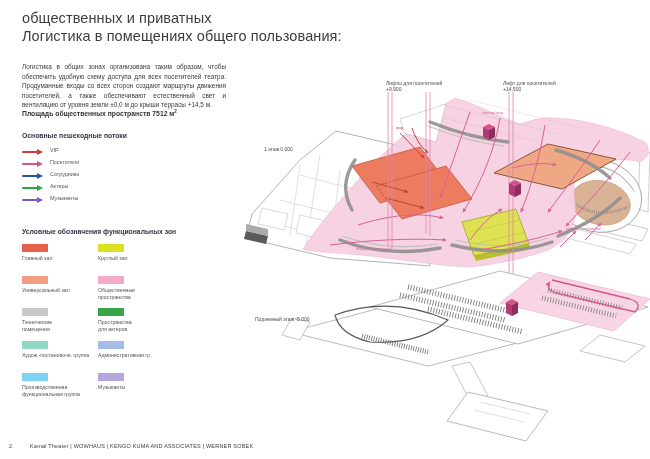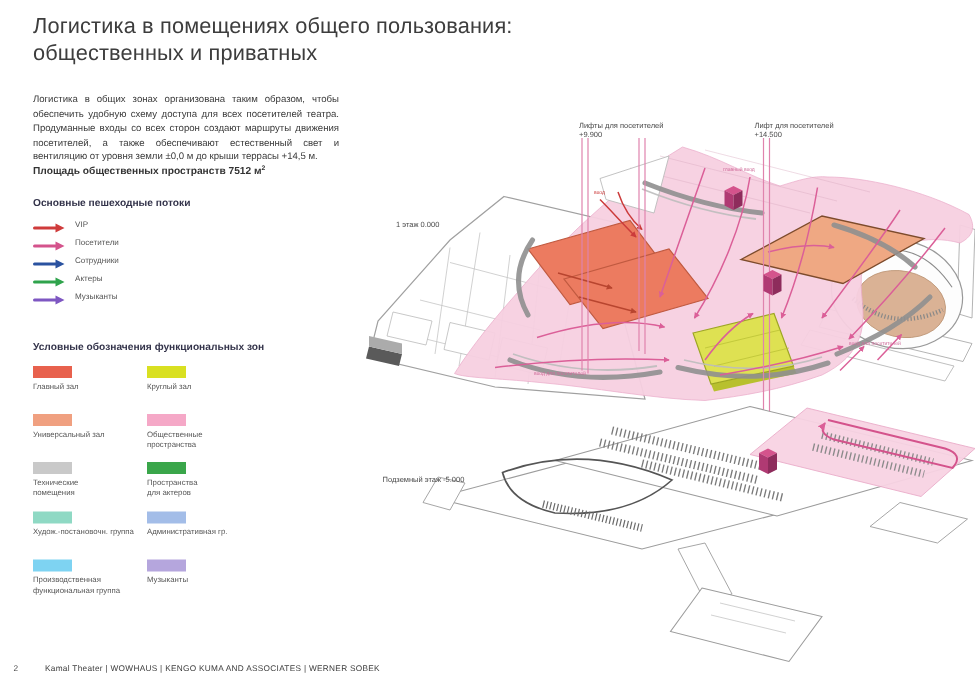--- a/index.html
+++ b/index.html
@@ -219,22 +219,22 @@
 
     <polygon points="452,366 470,362 488,396 470,401" fill="#ffffff" stroke="#9c9c9c" stroke-width="0.6"></polygon>
     <polygon points="468,392 548,411 526,441 447,421" fill="#ffffff" stroke="#9c9c9c" stroke-width="0.7"></polygon>
     <path d="M480,402 L530,414 M474,410 L524,422" stroke="#c2c2c2" stroke-width="0.5" fill="none"></path>
 
     <text class="diagram-label" x="255" y="321">Подземный этаж -5.000</text>
   </g>
 </svg>
 
 <div class="abs page-title">
+  <div>общественных и приватных</div>
   <div>Логистика в помещениях общего пользования:</div>
-  <div>общественных и приватных</div>
 </div>
 
 <div class="abs body-text">Логистика в общих зонах организована таким образом, чтобы обеспечить удобную схему доступа для всех посетителей театра. Продуманные входы со всех сторон создают маршруты движения посетителей, а также обеспечивают естественный свет и вентиляцию от уровня земли ±0,0 м до крыши террасы +14,5 м.</div>
 
 <div class="abs area-line">
   <span>Площадь общественных пространств 7512 м</span><sup>2</sup>
 </div>
 
 <div class="abs section-heading flows-heading">Основные пешеходные потоки</div>
 

